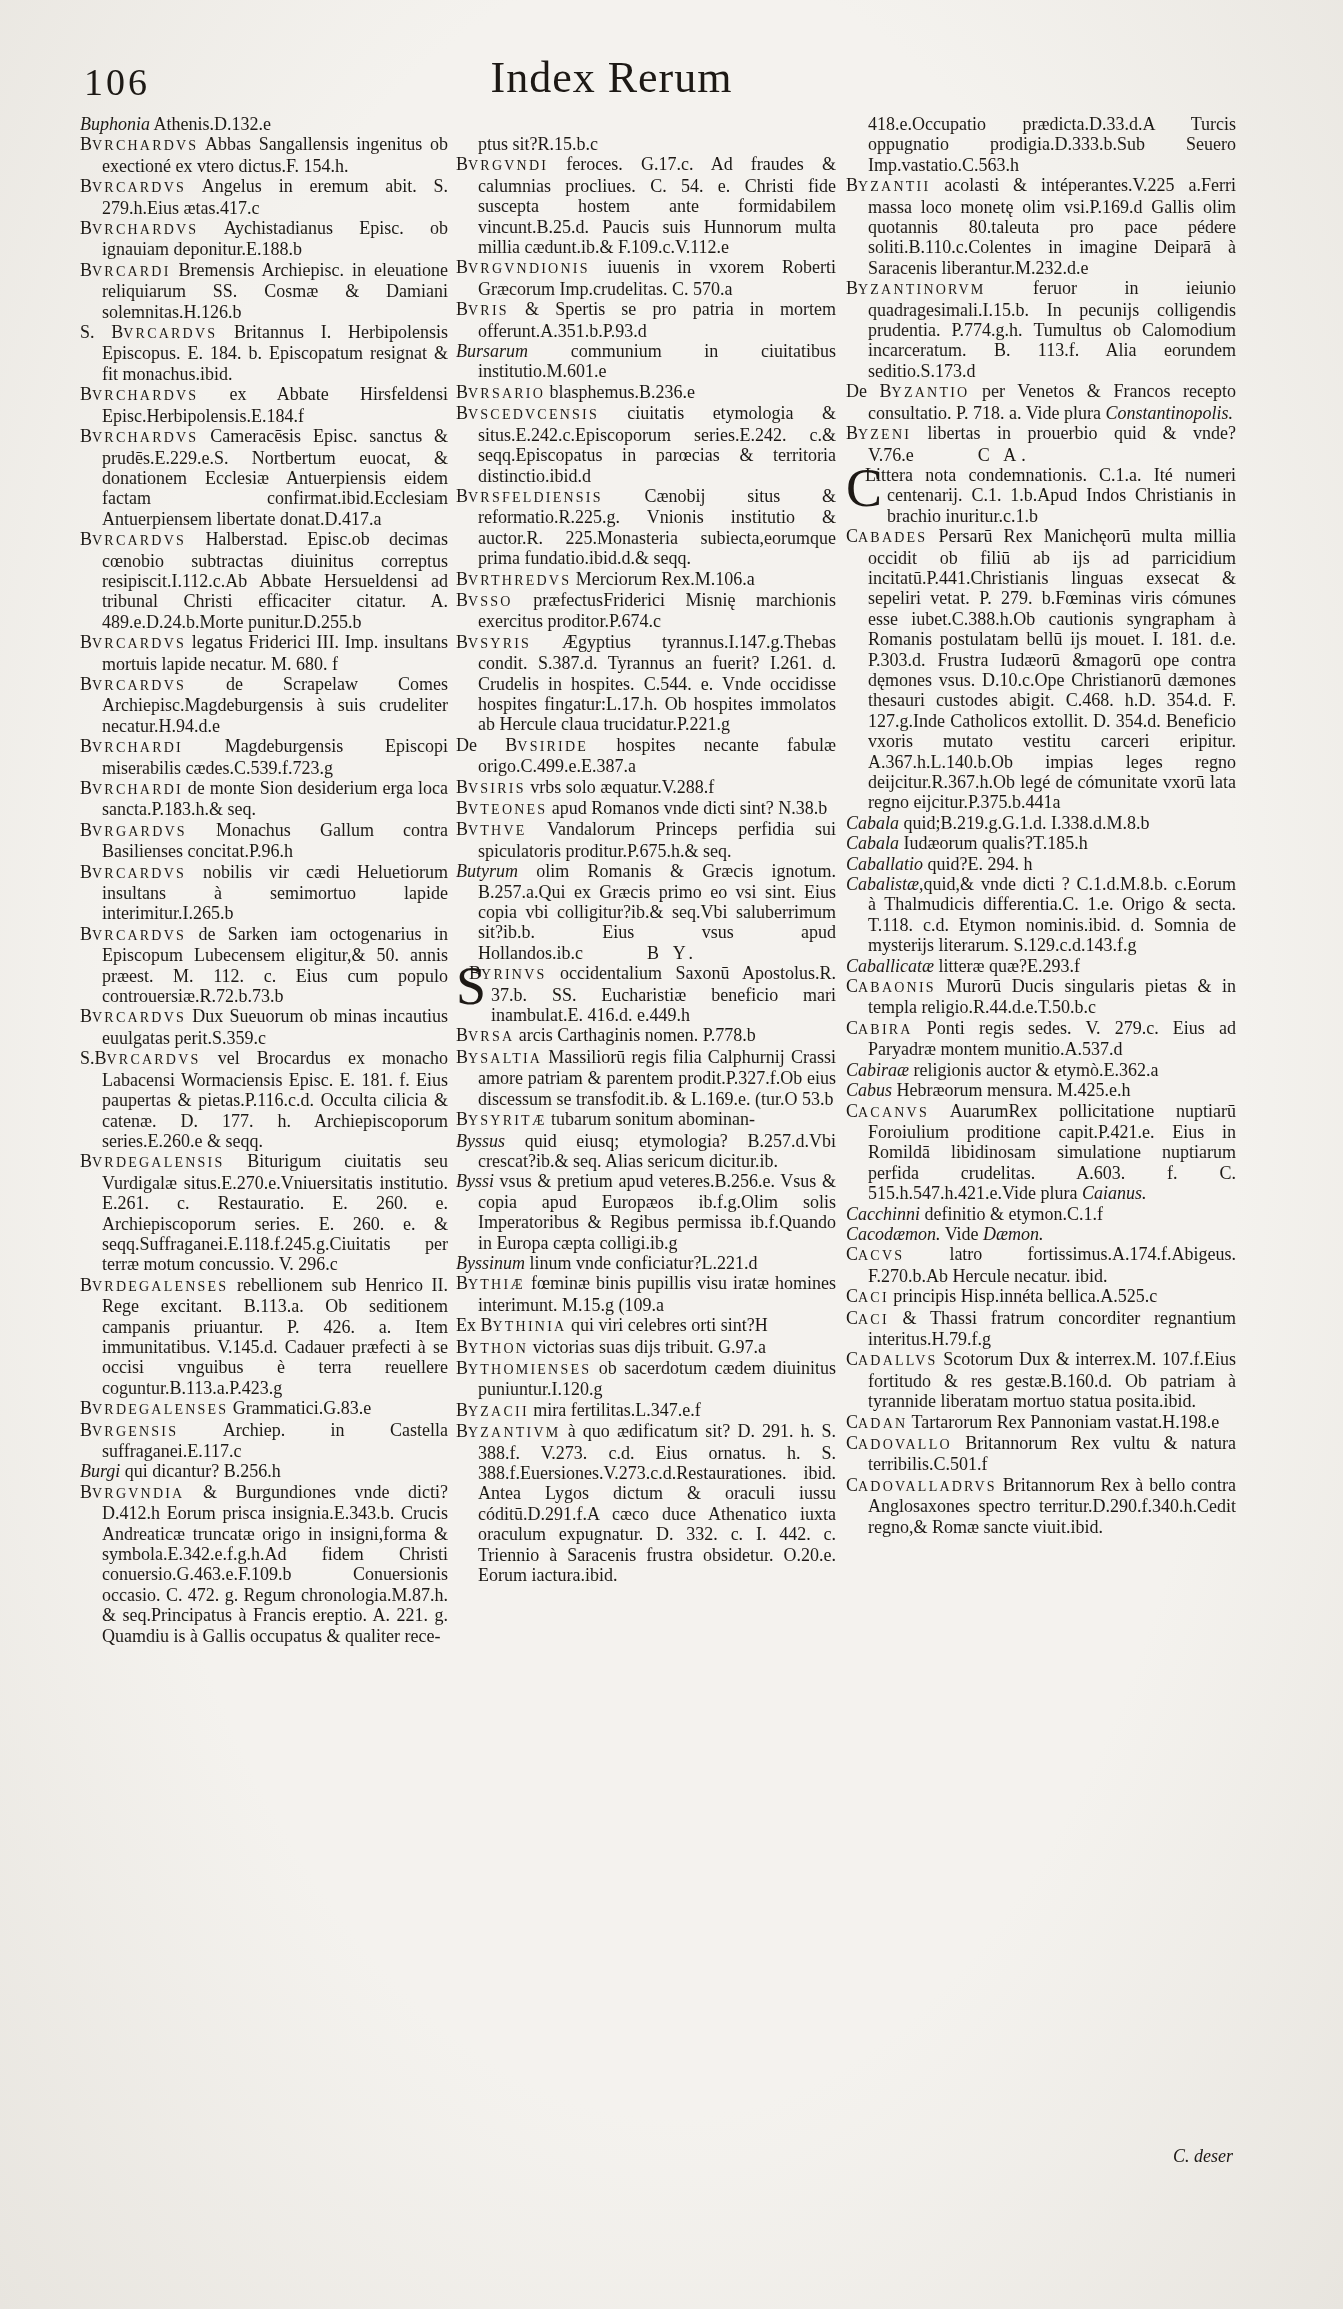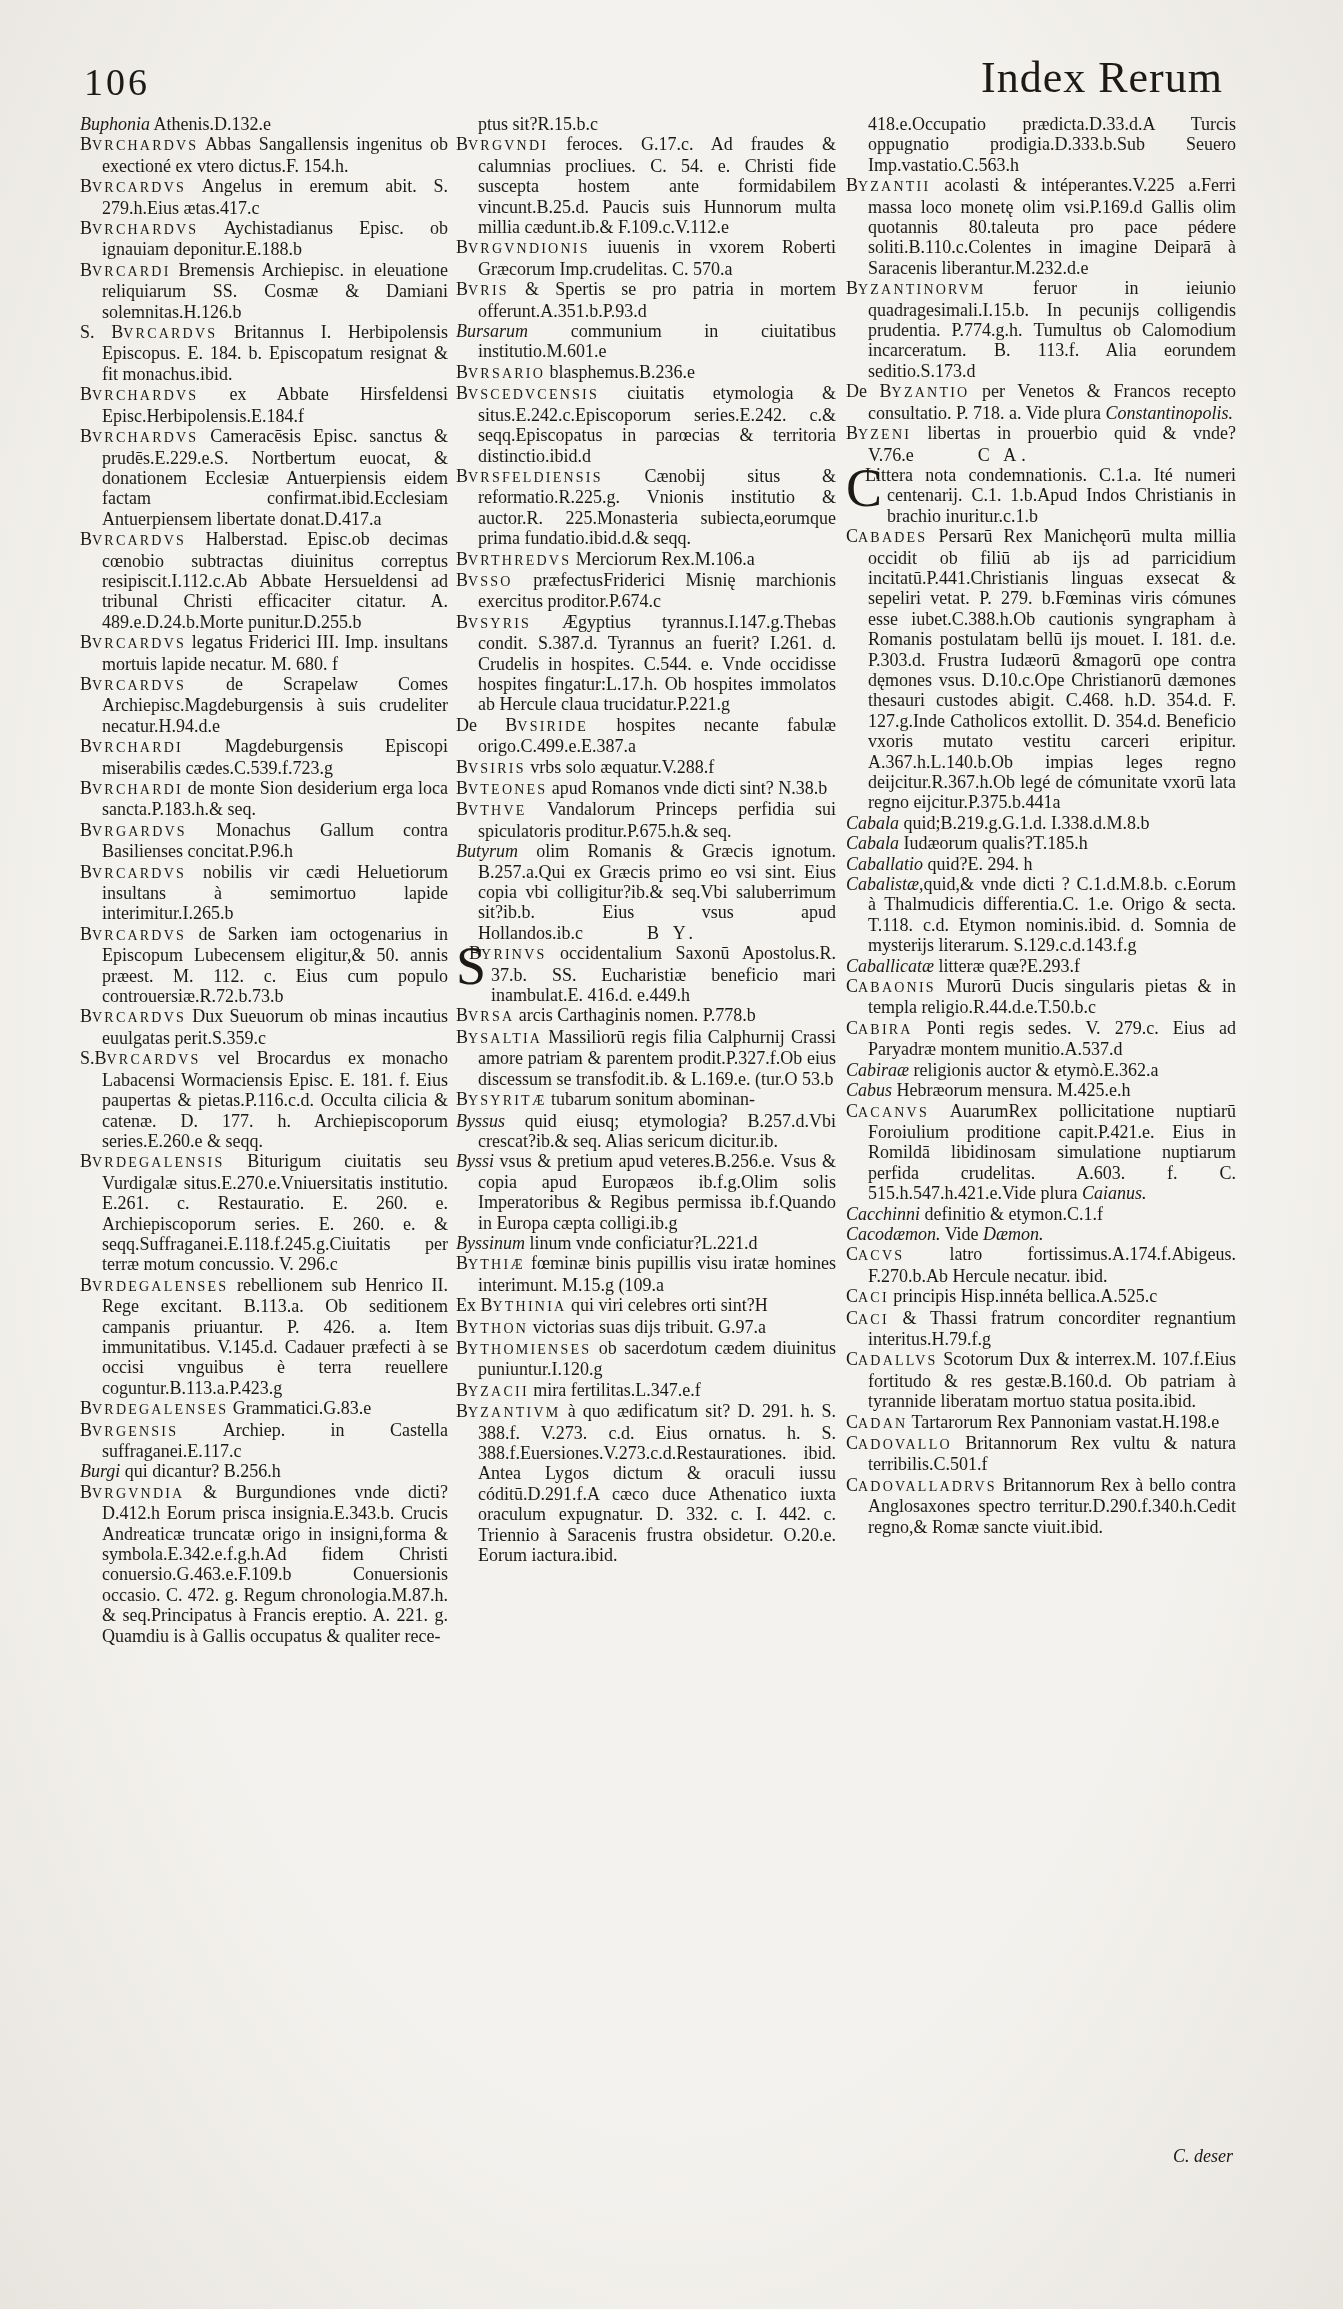--- a/index.html
+++ b/index.html
@@ -12,29 +12,29 @@
   .page{
     position:absolute;inset:0;
     background:
       radial-gradient(ellipse at 50% 45%, #f4f2ee 60%, #e8e5df 100%);
   }
   .pagenum{
     position:absolute;left:84px;top:60px;
     font-size:38px;font-weight:normal;letter-spacing:3px;
   }
   .title{
-    position:absolute;left:0;right:120px;top:52px;text-align:right;
+    position:absolute;left:0;right:120px;top:52px;text-align:center;
     font-size:44px;letter-spacing:1px;
   }
   .col{
     position:absolute;top:114px;
     font-size:18px;line-height:20.4px;text-align:justify;
   }
   .col1{left:80px;width:368px;}
-  .col2{left:456px;width:380px;}
+  .col2{left:456px;width:380px;margin-top:20px;}
   .col3{left:846px;width:390px;}
   p.entry{margin:0;padding-left:22px;text-indent:-22px;}
   p.entry.cont{text-indent:0;}
   .h-sc{white-space:nowrap;}
   .h-sc-rest{font-size:0.78em;letter-spacing:2.2px;}
   .h-it{font-style:italic;}
   .drop{
     float:left;font-size:54px;line-height:42px;
     padding:2px 5px 0 0;font-weight:normal;
   }

